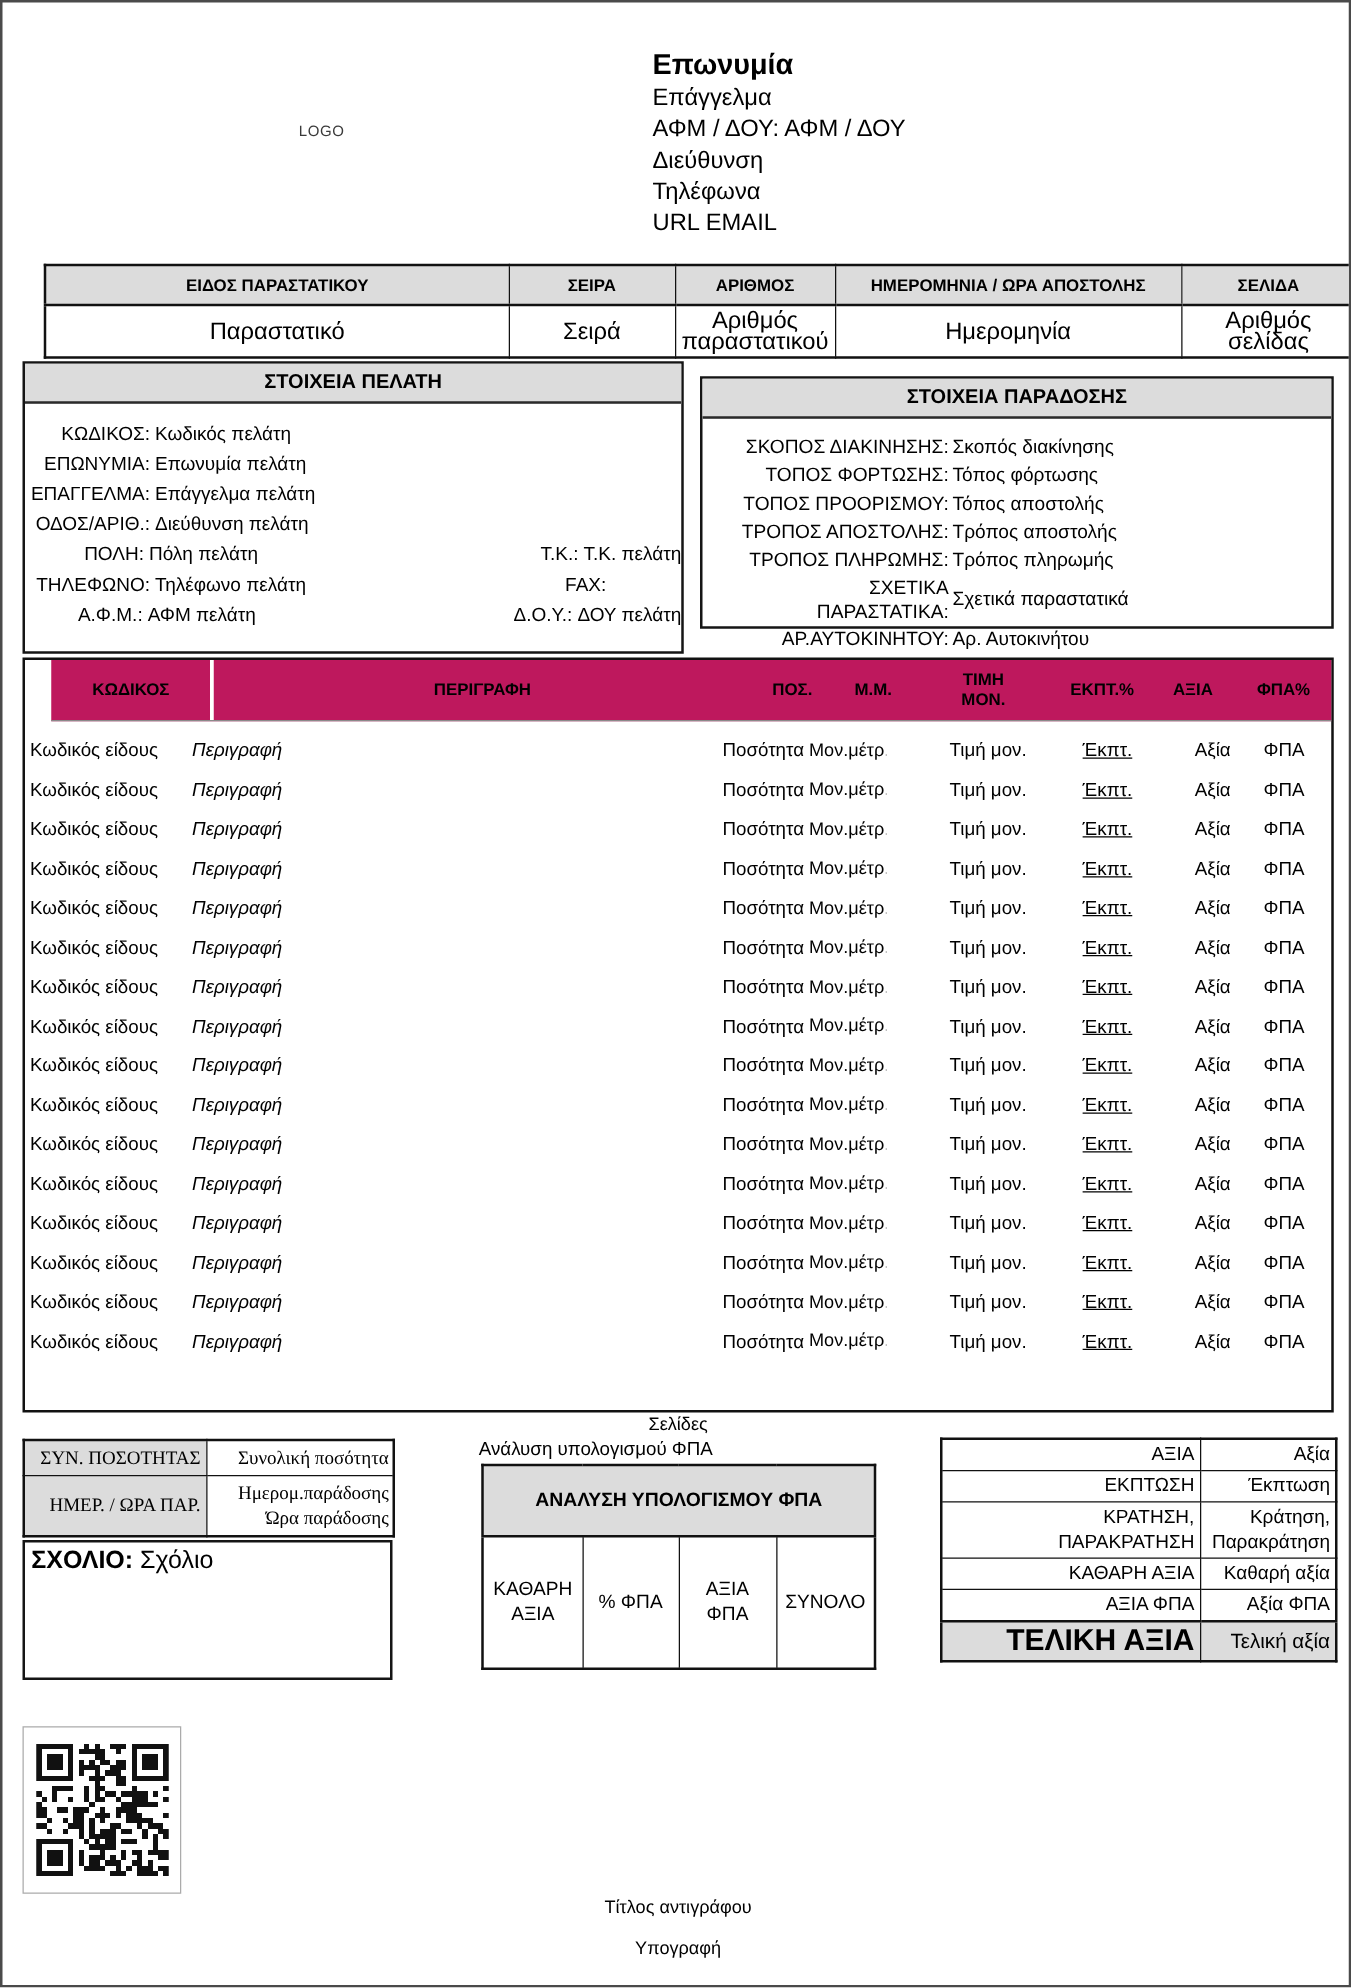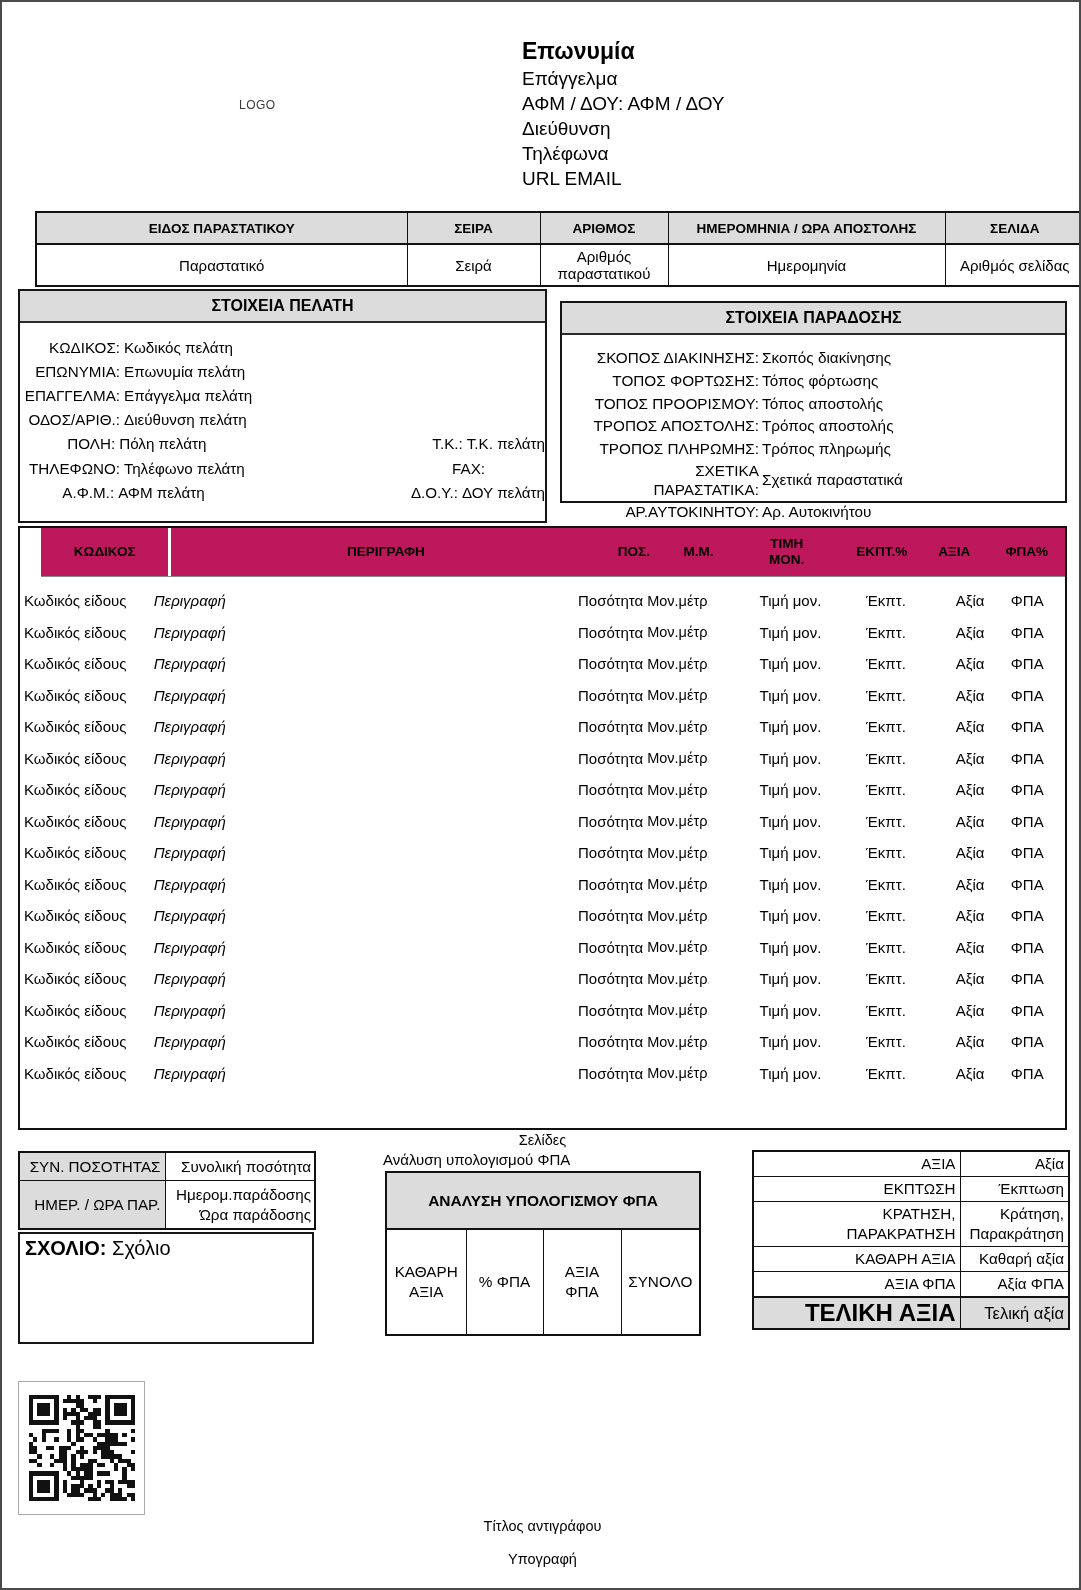--- a/index.html
+++ b/index.html
@@ -15,21 +15,21 @@
   .company{left:520px;top:34px;width:480px;}
   .company-name{font-size:23px;font-weight:bold;line-height:30px;}
   .company-line{font-size:19px;line-height:25px;}
 
   
   table{border-collapse:collapse;}
   .doc-table{left:33px;top:209px;width:1049px;table-layout:fixed;}
   .doc-table th,.doc-table td{border:1px solid #111;overflow:hidden;}
   .doc-table{border:2px solid #111;}
   .doc-table th{background:#dcdcdc;font-size:13.5px;font-weight:bold;height:28px;text-align:center;border-bottom:2px solid #111;}
-  .doc-table td{font-size:15px;height:38px;text-align:center;vertical-align:middle;line-height:17px;}
+  .doc-table td{font-size:19px;height:38px;text-align:center;vertical-align:middle;line-height:17px;}
 
   
   .box{border:2px solid #151515;background:#fff;}
   .box-title{height:30px;background:#dcdcdc;border-bottom:2px solid #2a2a2a;
     font-size:16px;font-weight:bold;text-align:center;line-height:29px;}
   .customer-box{left:16px;top:287px;width:529px;height:234px;}
   .delivery-box{left:558px;top:287px;width:507px;height:202px;margin-top:12px;}
   .box-body{padding-top:12px;}
   .c-row{display:flex;height:24.2px;align-items:center;font-size:15.2px;}
   .c-label{width:100px;text-align:right;white-space:nowrap;}
@@ -58,34 +58,34 @@
   .ih-val{width:70px;}
   .ih-vat{width:78px;}
   #items-body{padding-top:8px;}
   .item-row{display:flex;height:31.5px;align-items:center;font-size:15px;}
   .ir{white-space:nowrap;overflow:hidden;}
   .ir-code{width:133px;padding-left:4px;}
   .ir-desc{width:438px;padding-left:1px;font-style:italic;}
   .ir-qty{width:68px;text-align:right;padding-right:2px;}
   .ir-unit{width:64px;padding-left:2px;font-size:14.5px;}
   .ir-price{width:116px;text-align:right;padding-right:9px;}
-  .ir-disc{width:78px;text-align:right;padding-right:11px;}
+  .ir-disc{width:78px;text-align:right;padding-right:11px;text-decoration:underline;}
   .ir-val{width:70px;text-align:right;padding-right:5px;}
   .ir-vat{width:78px;text-align:center;}
 
   
   .pages-label{left:0;top:1130px;width:1081px;text-align:center;font-size:14.5px;}
   .vat-caption{left:381px;top:1149px;font-size:15px;}
   .vat-table{left:383px;top:1169px;width:314px;border:2px solid #111;table-layout:fixed;}
   .vat-table td{border:1px solid #111;text-align:center;vertical-align:middle;}
   .vat-table .vat-title-cell{background:#dcdcdc;font-size:15.5px;font-weight:bold;height:53px;border-bottom:2px solid #111;}
   .vat-table .vat-col{height:104px;font-size:15.3px;line-height:20px;padding:0 5px;}
 
   
-  .sum-table{left:16px;top:1149px;width:296px;border:2px solid #111;table-layout:fixed;}
+  .sum-table{left:16px;top:1149px;width:296px;border:2px solid #111;table-layout:fixed;font-family:Liberation Serif, serif;}
   .sum-table td{border:1px solid #111;vertical-align:middle;font-size:15.2px;}
   .sum-label{background:#dcdcdc;text-align:right;padding-right:4px;}
   .sum-value{text-align:right;padding-right:3px;line-height:20px;}
   .sum-r1 td{height:25px;}
   .sum-r2 td{height:45px;}
   .comment-box{left:16px;top:1230px;width:296px;height:112px;border:2px solid #151515;
     padding:3px 5px;font-size:20px;}
   .comment-box b{font-weight:bold;}
 
   

